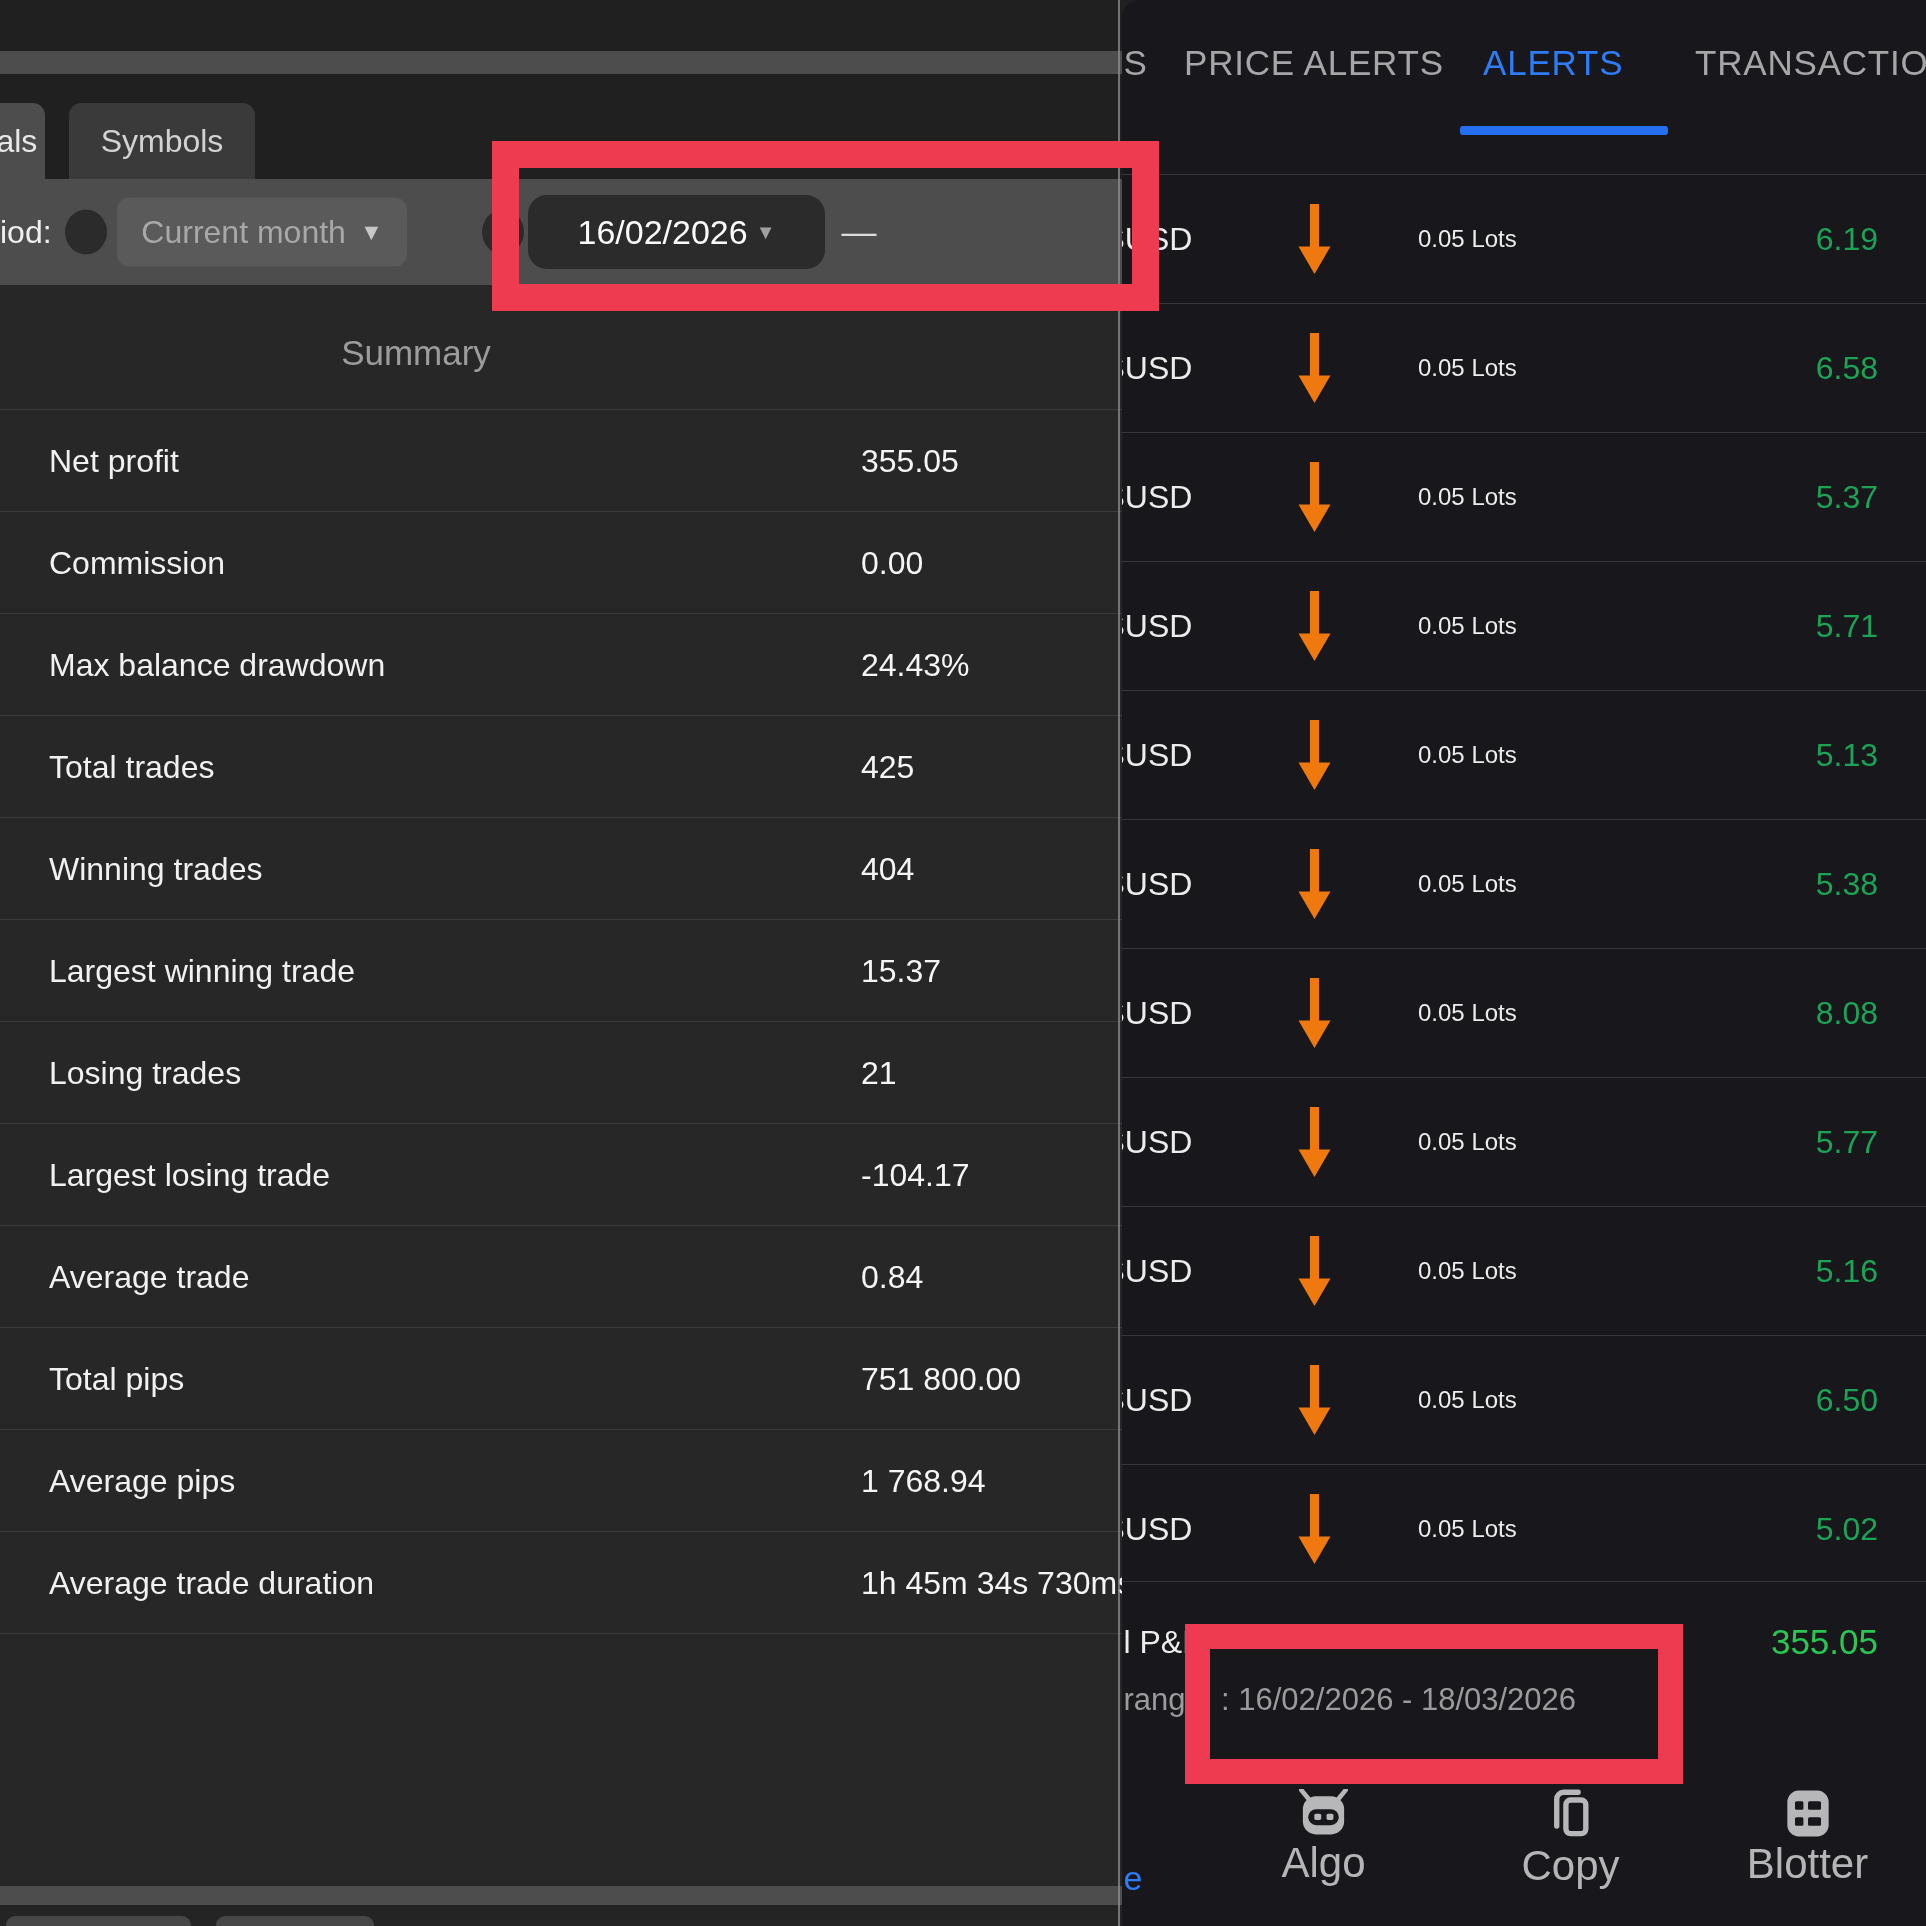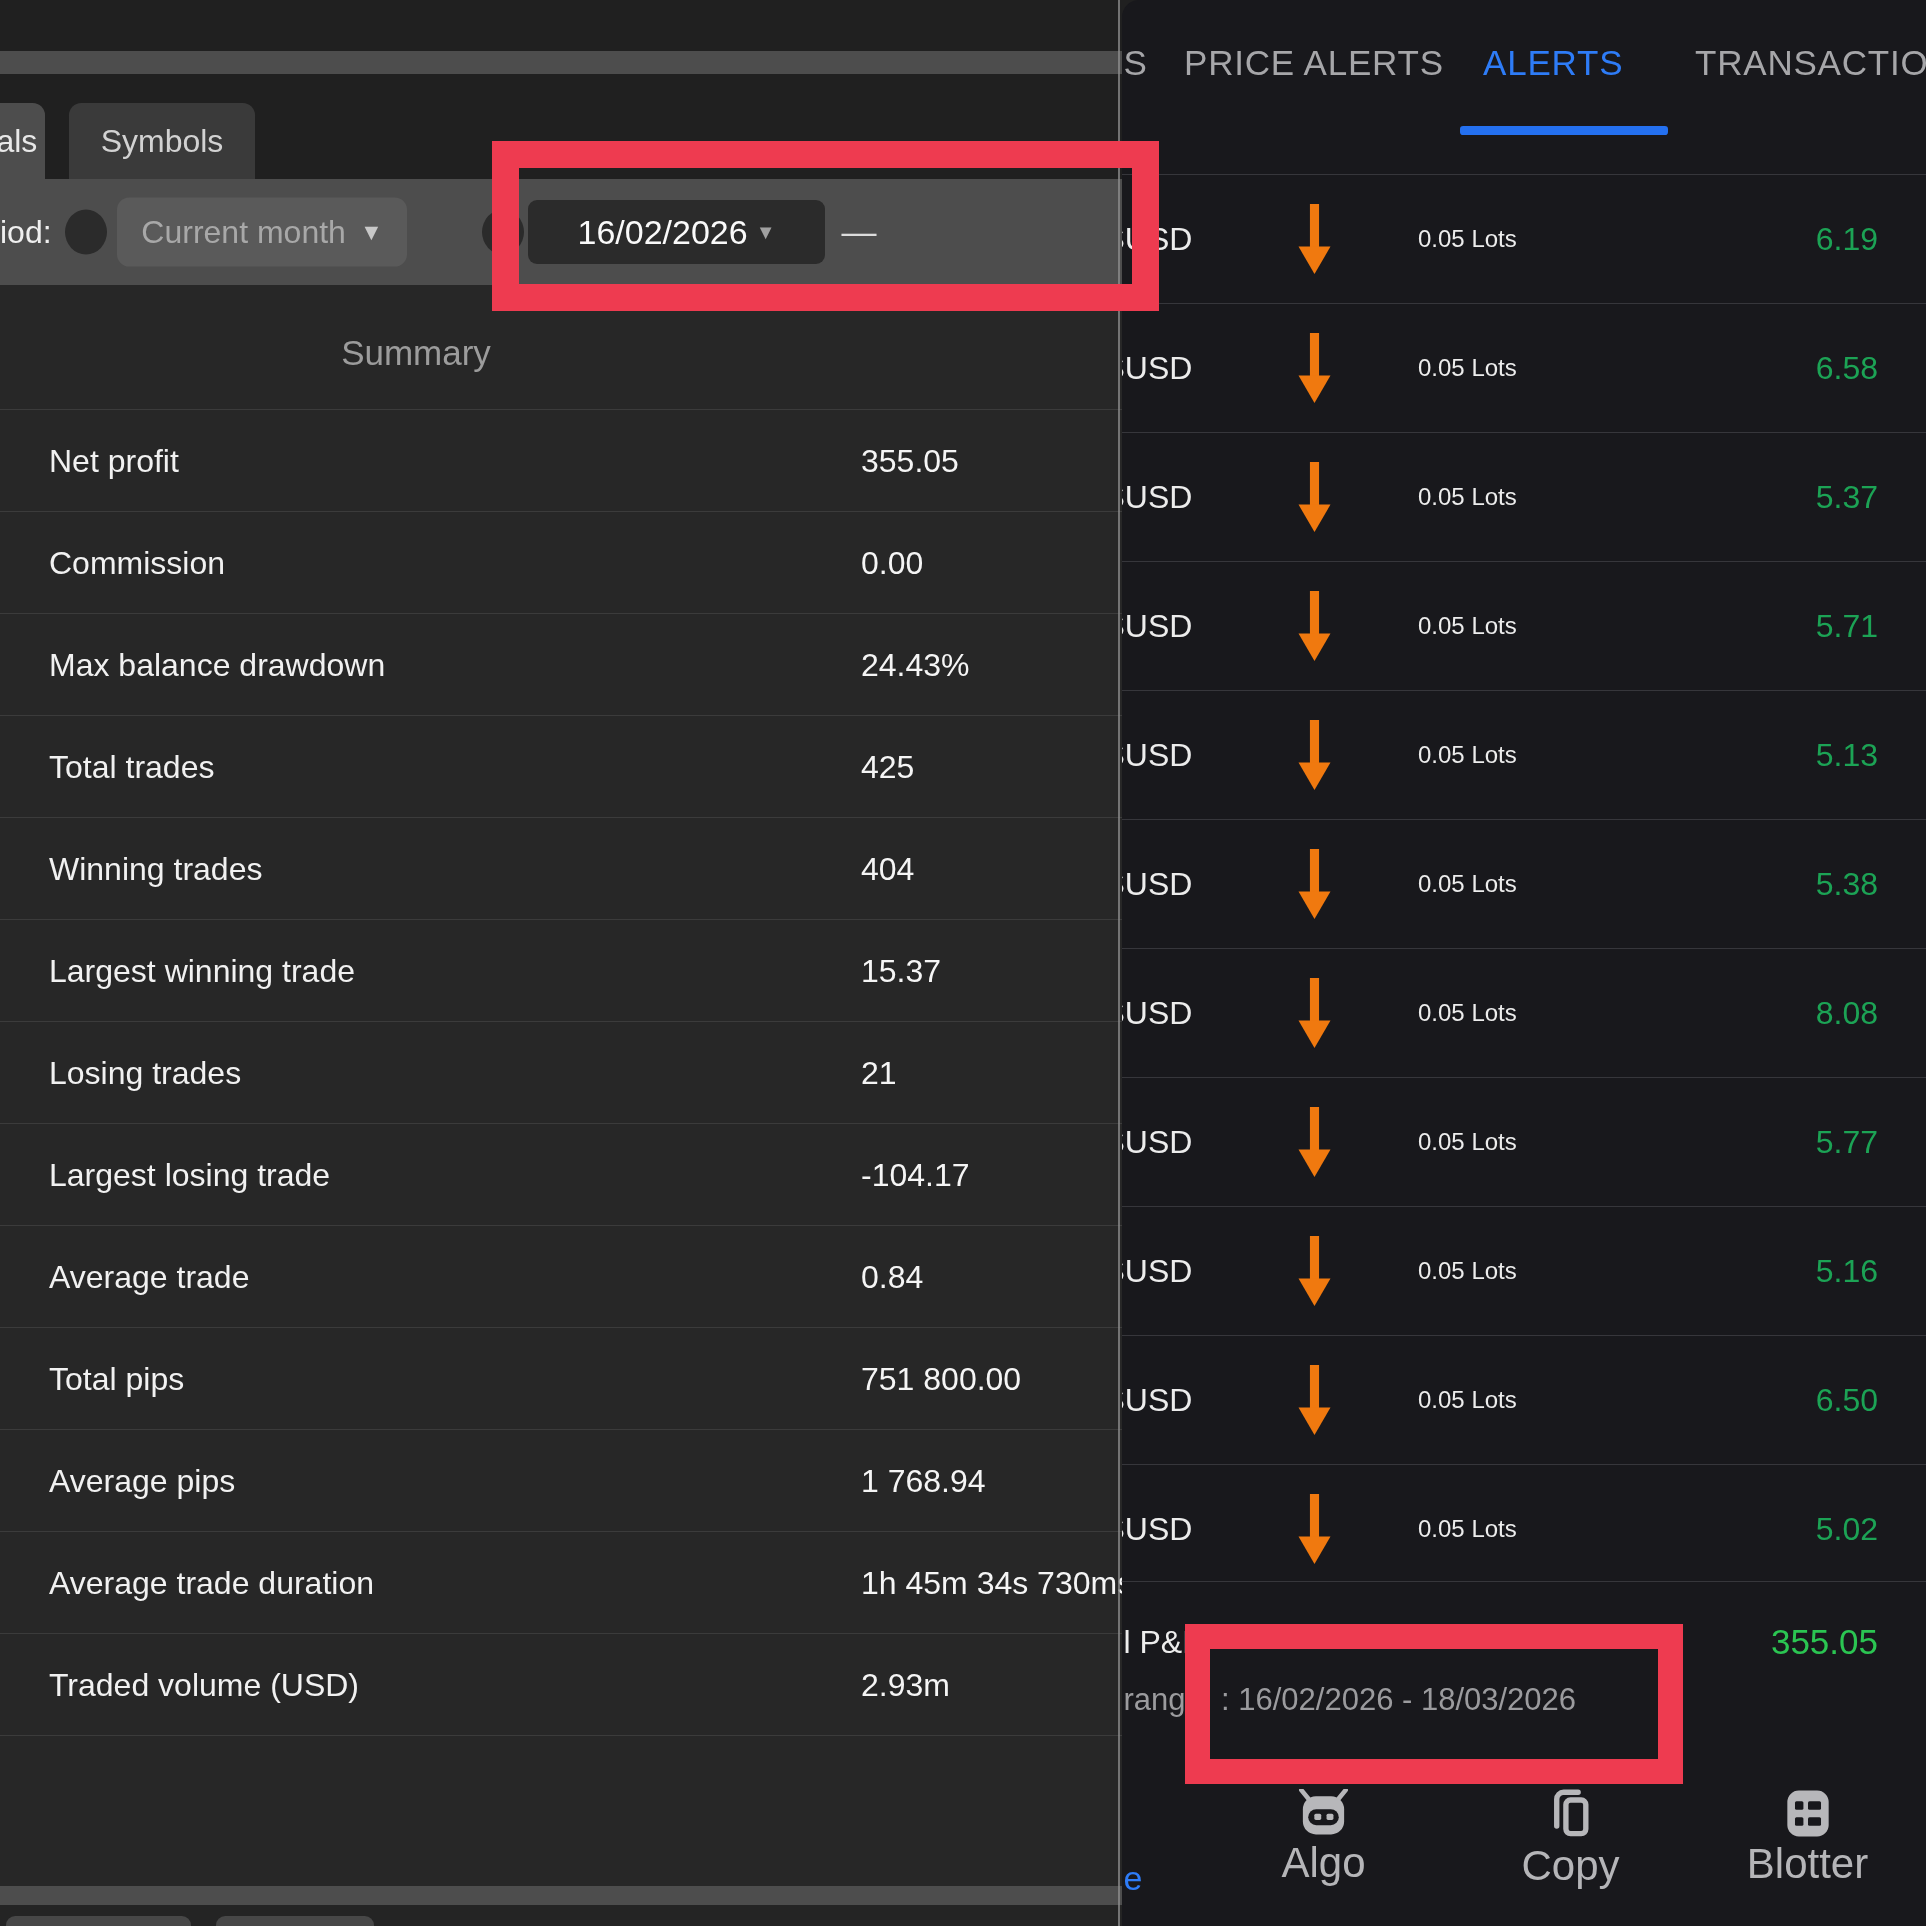--- a/index.html
+++ b/index.html
@@ -23,22 +23,22 @@
   .pbar{position:absolute;left:0;top:179px;width:1122px;height:106px;background:#4d4d4d}
   .plabel{position:absolute;left:0;top:50%;transform:translateY(-50%);color:#efefef;font-size:32px}
   .radio{position:absolute;top:50%;transform:translateY(-50%);width:42px;height:45px;
     border-radius:50%;background:#2b2b2b}
   .radio.r1{left:65px}
   .radio.r2{left:482px}
   .preset{position:absolute;left:117px;top:50%;transform:translateY(-50%);width:290px;height:69px;
     background:#5a5a5a;border-radius:12.3px;display:flex;align-items:center;justify-content:center;
     gap:14px;color:#a8a8a8;font-size:32px}
   .preset .dd{font-size:23px;color:#c8c8c8}
-  .datefield{position:absolute;top:50%;transform:translateY(-50%);height:64px;background:#2b2b2b;
-    border-radius:9px;display:flex;align-items:center;justify-content:center;gap:8px;
+  .datefield{position:absolute;top:50%;transform:translateY(-50%);height:74px;background:#2b2b2b;
+    border-radius:19px;display:flex;align-items:center;justify-content:center;gap:8px;
     color:#fafafa;font-size:34px}
   .datefield .dd{font-size:20px;color:#a0a0a0}
   .d1{left:528px;width:297px}
   .d2{left:892px;width:233px}
   .dash{position:absolute;left:836px;top:50%;transform:translateY(-50%);width:46px;
     text-align:center;color:#dcdcdc;font-size:35px}
   .sum-title{position:absolute;left:208px;top:333px;width:416px;text-align:center;
     color:#9c9c9c;font-size:35px}
   .sum-table{position:absolute;left:0;top:409px;width:1122px}
   .srow{position:relative;height:101px;border-top:1.5px solid #3b3b3b;box-sizing:content-box}
@@ -170,24 +170,20 @@
       <span class="val">751 800.00</span>
     </div>
     <div class="srow">
       <span class="lbl">Average pips</span>
       <span class="val">1 768.94</span>
     </div>
     <div class="srow">
       <span class="lbl">Average trade duration</span>
       <span class="val clip">1h 45m 34s 730ms</span>
     </div>
-    <div class="srow">
-      <span class="lbl">Traded volume (USD)</span>
-      <span class="val">2.93m</span>
-    </div>
   </div>
 
   <div class="bband"></div>
   <div class="bstrip"></div>
   <div class="bbtn b1"></div>
   <div class="bbtn b2"></div>
 </div>
 
 <div id="sep"></div>
 

